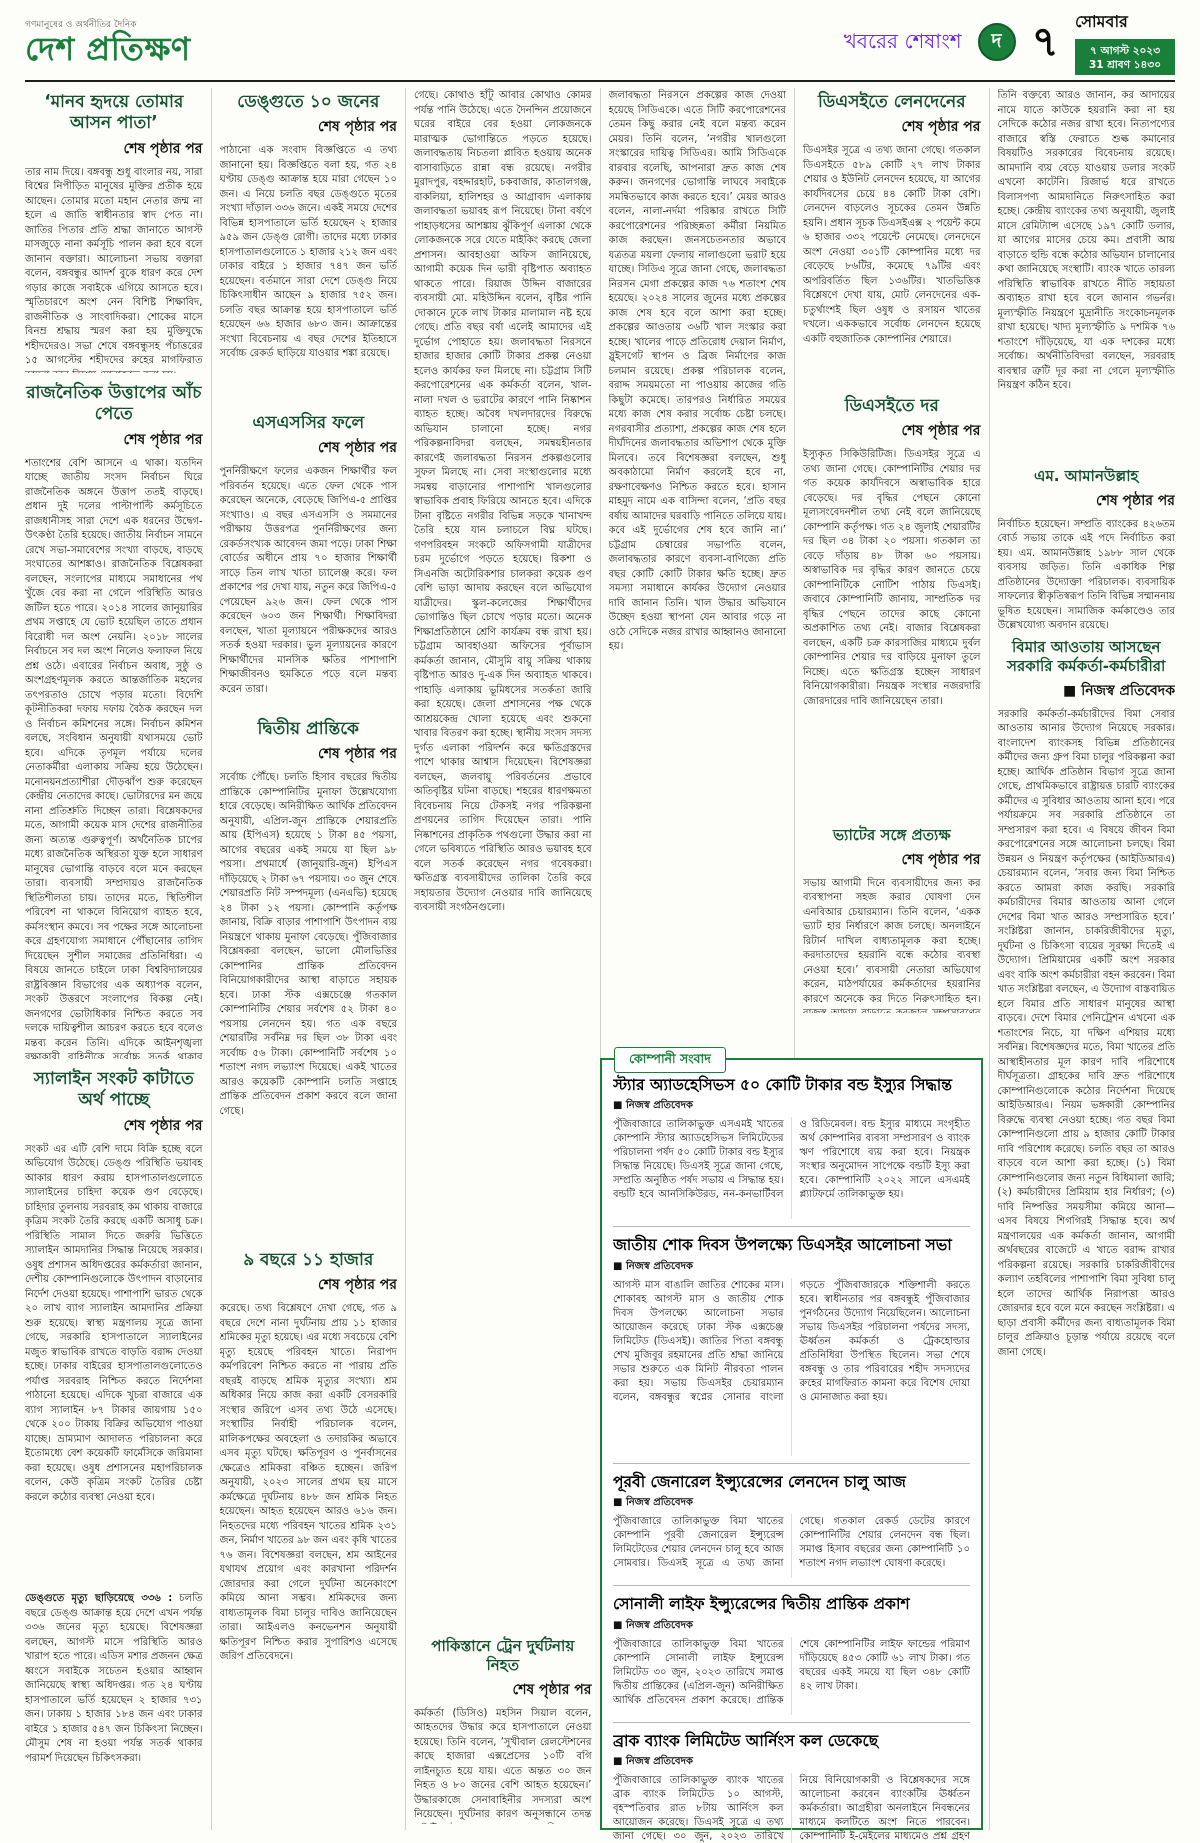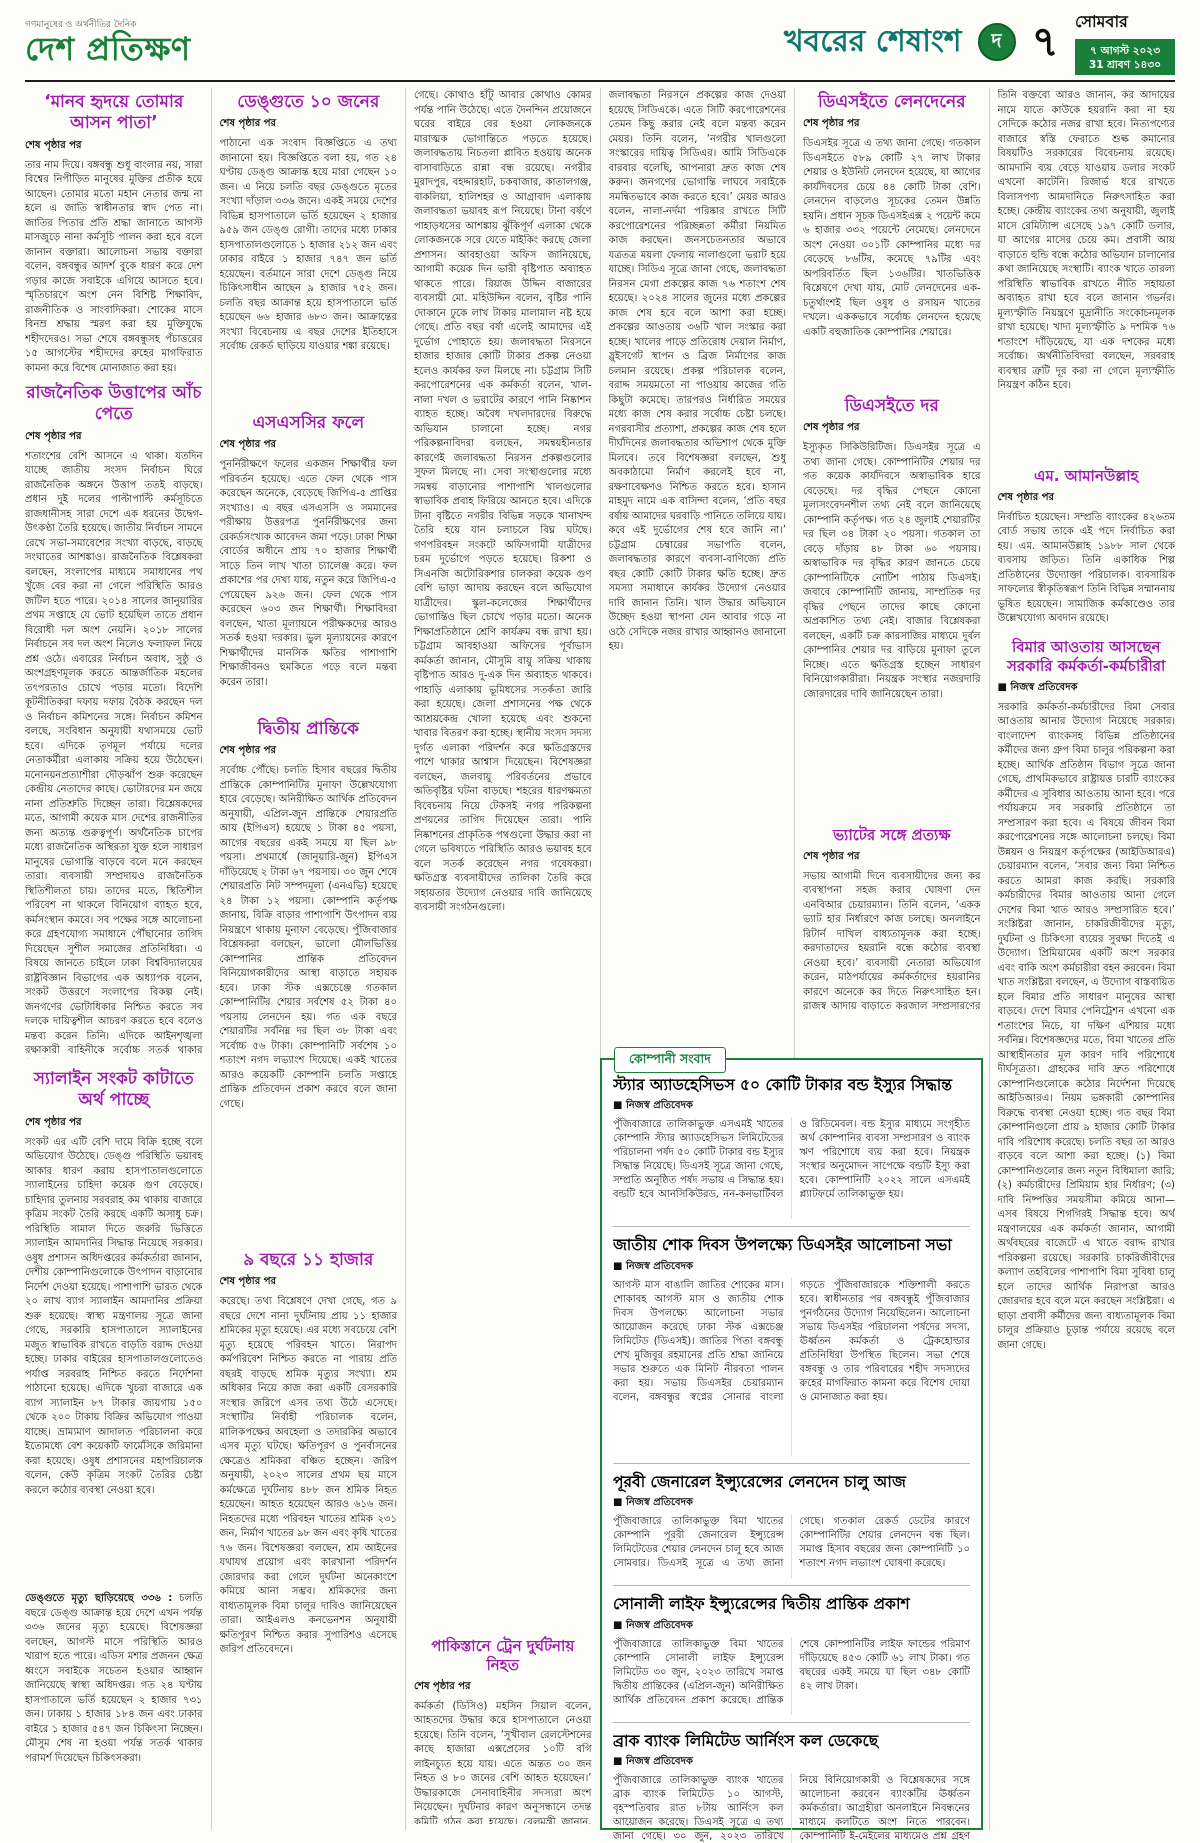--- a/index.html
+++ b/index.html
@@ -7,41 +7,41 @@
   html,body{margin:0;padding:0;background:#e9e9e9;}
   .page{position:relative;width:1200px;height:1843px;margin:0 auto;background:#fdfdfa;
         font-family:"DejaVu Sans","Liberation Sans",sans-serif;overflow:hidden;}
   
   .header{position:absolute;left:25px;right:25px;top:10px;height:64px;
           display:flex;align-items:center;justify-content:space-between;}
   .masthead-block{display:flex;flex-direction:column;gap:1px;}
   .tagline{font-size:9px;color:#666;}
   .masthead{font-size:32px;font-weight:bold;color:var(--green);line-height:1.05;letter-spacing:.5px;}
   .header-right{display:flex;align-items:center;gap:16px;}
-  .section-title{font-size:30px;font-weight:bold;color:#0f766e;}
+  .section-title{font-size:20px;font-weight:normal;color:#6d28d9;}
   .logo{width:38px;height:38px;border-radius:50%;background:var(--green);color:#fff;
         display:flex;align-items:center;justify-content:center;font-size:19px;font-weight:bold;
         border:2px solid #0f5c29;}
   .page-num{font-size:42px;font-weight:bold;color:#0d0d0d;line-height:1;}
   .date-block{display:flex;flex-direction:column;gap:3px;}
   .weekday{font-size:16px;font-weight:bold;color:#0d0d0d;}
   .date-pill{background:var(--green);color:#fff;font-size:10.5px;font-weight:bold;
              padding:4px 14px;border-radius:0;text-align:center;line-height:1.35;}
   .header-rule{position:absolute;left:25px;right:25px;top:80px;border-top:2px solid #1c1c1c;}
   
   .content{position:absolute;left:25px;right:25px;top:88px;height:1742px;}
   .cols{display:flex;height:100%;}
   .col{flex:1 1 0;padding:0 8px;overflow:hidden;}
   .col + .col{border-left:1px solid var(--rule);}
   .col:first-child{padding-left:0;}
   .col:last-child{padding-right:0;}
   .article{display:flex;flex-direction:column;overflow:hidden;margin-bottom:6px;}
-  .headline{font-size:17px;font-weight:bold;text-align:center;line-height:1.25;margin:3px 0 2px;color:#a21caf;}
+  .headline{font-size:17px;font-weight:bold;text-align:center;line-height:1.25;margin:3px 0 2px;color:#14532d;}
   .headline.sm{font-size:15px;}
-  .byline{font-size:10px;font-weight:bold;text-align:left;margin:1px 0 4px;color:#111;}
+  .byline{font-size:14px;font-weight:bold;text-align:right;margin:1px 0 4px;color:#111;}
   .body{flex:1;font-size:10px;line-height:1.45;text-align:justify;color:var(--ink);overflow:hidden;}
   .body .lead{font-weight:bold;}
   
   .company-box{position:absolute;left:575px;width:383px;top:970px;bottom:0;background:#fff;
                border:2px solid var(--green);padding:14px 11px 6px;}
   .box-tab{position:absolute;top:-13px;left:12px;background:#fff;border:1.5px solid var(--green);
            color:var(--green);font-weight:bold;font-size:12.5px;padding:2px 14px;border-radius:3px;}
   .box-article{overflow:hidden;}
   .box-headline{font-size:15.5px;font-weight:bold;margin:2px 0 2px;color:#000;line-height:1.25;}
   .box-byline{font-size:10px;font-weight:bold;margin:0 0 3px;color:#111;}

